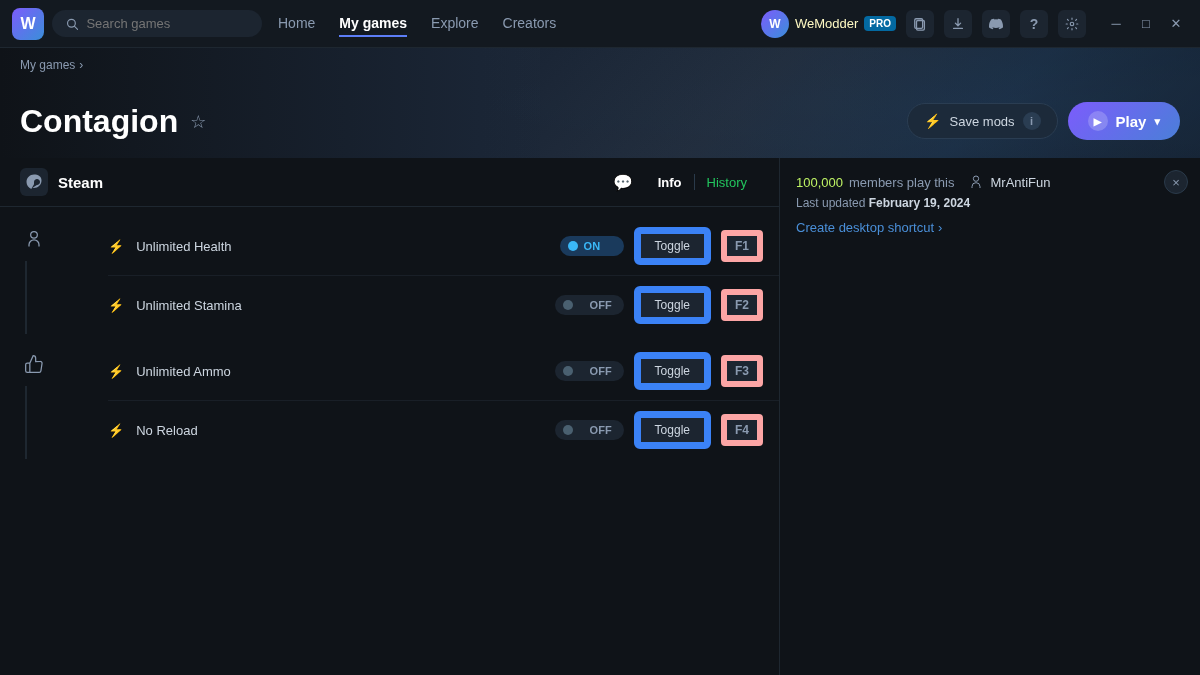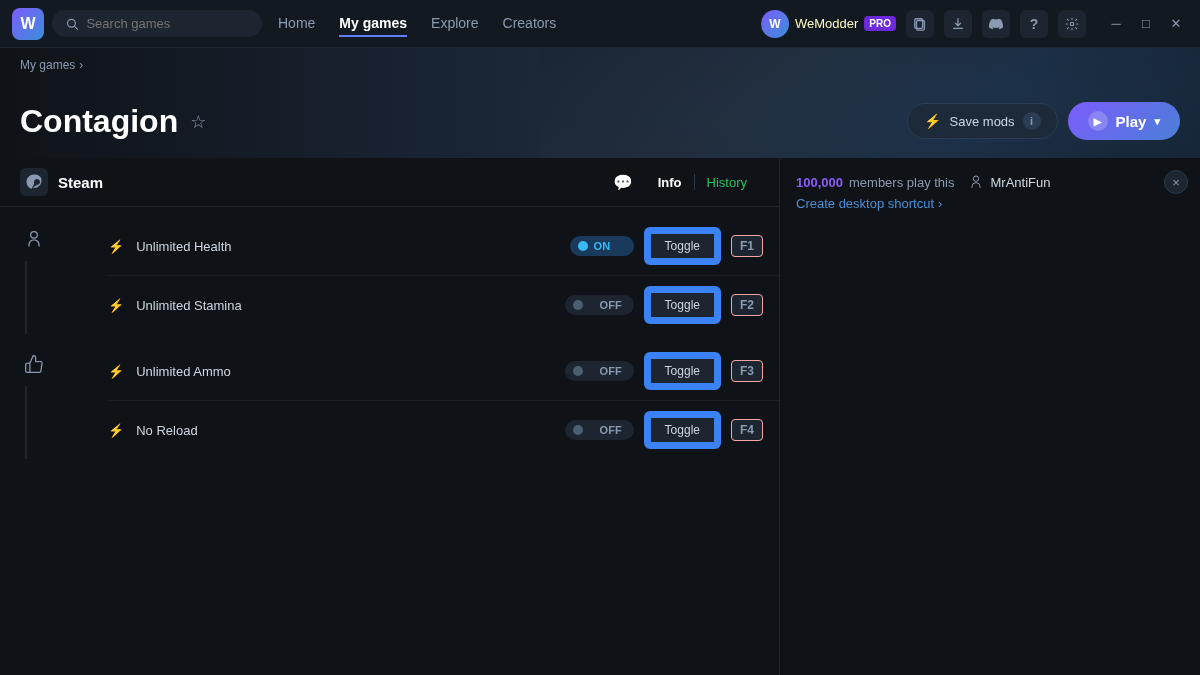--- a/index.html
+++ b/index.html
@@ -62,21 +62,21 @@
     }
     .wemodder-avatar {
       width: 28px; height: 28px;
       background: linear-gradient(135deg, #7c5cfc, #3a8fd9);
       border-radius: 50%;
       display: flex; align-items: center; justify-content: center;
       font-size: 12px; font-weight: 700;
     }
     .wemodder-name { font-size: 13px; color: #fef9c3; }
     .pro-badge {
-      background: #6d28d9; color: #fff;
+      background: #0369a1; color: #fff;
       font-size: 10px; font-weight: 700;
       border-radius: 4px; padding: 2px 5px;
     }
     .icon-btn {
       width: 28px; height: 28px;
       background: #1c2530; border-radius: 6px;
       display: flex; align-items: center; justify-content: center;
       cursor: pointer; color: #8a9ab0; font-size: 14px;
     }
     .window-controls { display: flex; gap: 6px; margin-left: 8px; }
@@ -243,21 +243,21 @@
       width: 10px; height: 10px; border-radius: 50%;
       background: #4a6070; flex-shrink: 0;
     }
     .toggle-dot.on { background: #3ab8f8; }
     .toggle-btn {
       background: #1c2530; border: 7px solid #3b82f6;
       color: #cdd6e0; border-radius: 6px;
       padding: 5px 14px; font-size: 12px; cursor: pointer;
     }
     .key-badge {
-      background: #1c2530; border: 1px solid #fca5a5;
+      background: #1c2530; border: 6px solid #fca5a5;
       color: #8a9ab0; border-radius: 4px;
       padding: 3px 8px; font-size: 12px; font-weight: 600;
       min-width: 32px; text-align: center;
     }
 
     
     .right-panel {
       flex: 1;
       background: #0f1318;
       position: relative;
@@ -267,21 +267,21 @@
       position: absolute; top: 12px; right: 12px;
       width: 24px; height: 24px; border-radius: 50%;
       background: #1c2530; color: #8a9ab0;
       display: flex; align-items: center; justify-content: center;
       font-size: 13px; cursor: pointer; border: 1px solid #2a3a4a;
     }
     .members-line {
       font-size: 13px; color: #8a9ab0; margin-bottom: 6px;
       display: flex; align-items: center; gap: 6px;
     }
-    .members-count { color: #8b5cf6; font-weight: 700; }
+    .members-count { color: #bef264; font-weight: 400; }
     .author-name { color: #cdd6e0; font-size: 13px; }
     .updated-line {
       font-size: 12px; color: #8a9ab0; margin-bottom: 10px;
     }
     .updated-line strong { color: #cdd6e0; }
     .shortcut-link {
       font-size: 13px; color: #4a8fd8; cursor: pointer;
       display: flex; align-items: center; gap: 4px;
     }
 
@@ -489,19 +489,22 @@
 
     <div class="members-line">
       <span class="members-count">100,000</span>
       <span>members play this</span>
       <svg width="16" height="16" viewBox="0 0 24 24" fill="none" stroke="#8a9ab0" stroke-width="1.5" style="margin-left:8px">
         <circle cx="12" cy="7" r="4"></circle>
           <path d="M6 21v-2a6 6 0 0 1 12 0v2"></path>
       </svg>
       <span class="author-name">MrAntiFun</span>
     </div>
+    <div class="updated-line">
+      <span>Last updated</span>&nbsp;<strong>February 19, 2024</strong>
+    </div>
     <div class="shortcut-link">
       <span>Create desktop shortcut</span>
       <span>›</span>
     </div>
   </div>
 
 </div>
 
 </body></html>

